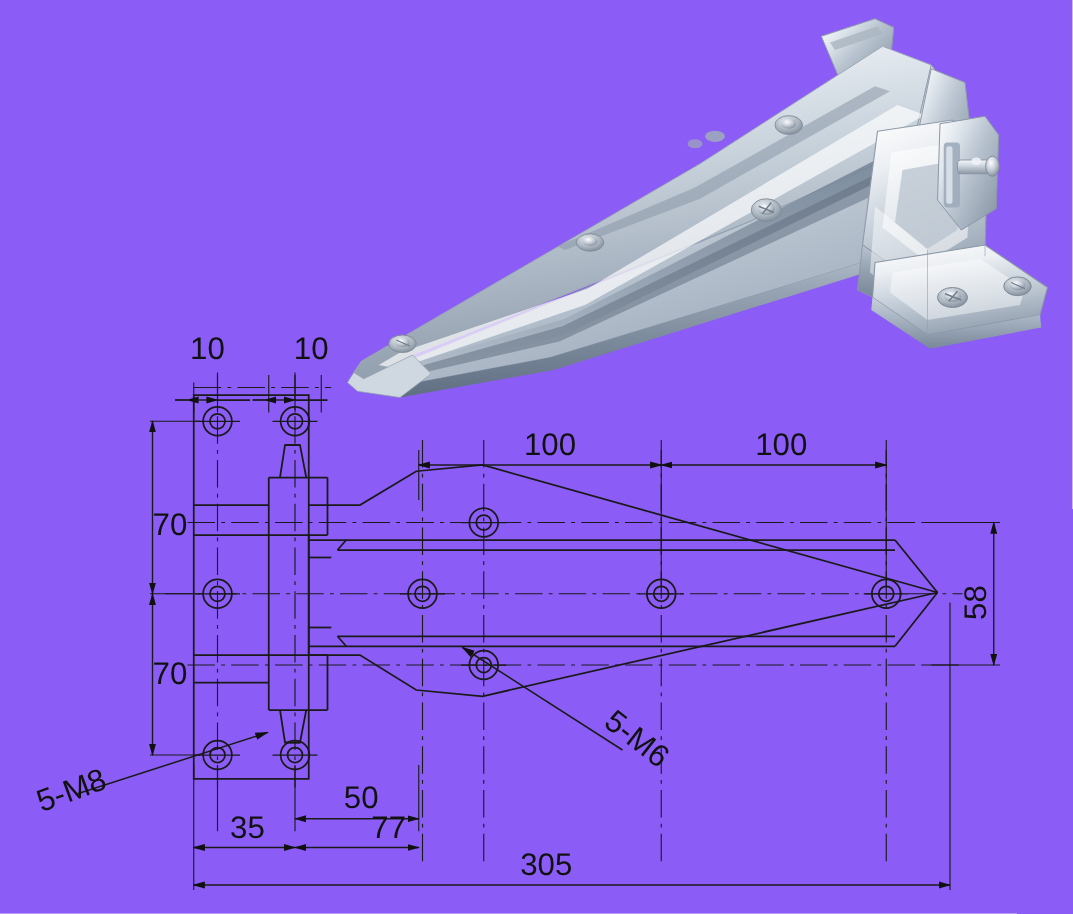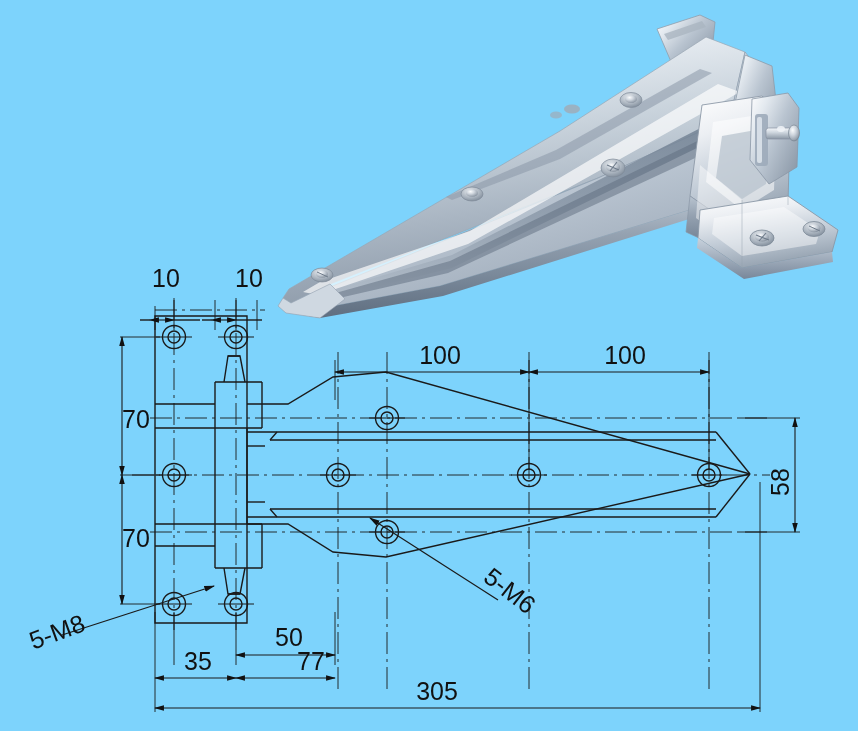--- a/index.html
+++ b/index.html
@@ -1,20 +1,20 @@
 <!DOCTYPE html>
 <html><head>
 <meta charset="utf-8">
 <style>
   html,body{margin:0;padding:0;background:#ffffff;}
   body{
     width:858px;height:731px;position:relative;overflow:hidden;
     font-family:"Liberation Sans", sans-serif;
   }
-  #stage{position:absolute;inset:0;width:858px;height:731px;background:#7dd3fc;}
+  #stage{position:absolute;inset:0;width:858px;height:731px;background:#8b5cf6;}
   svg{display:block;}
   .dimtext{
     font-family:"Liberation Sans", sans-serif;
     font-size:25px; fill:#111; font-weight:400;
   }
 </style>
 </head>
 <body>
 
 <div id="stage">

